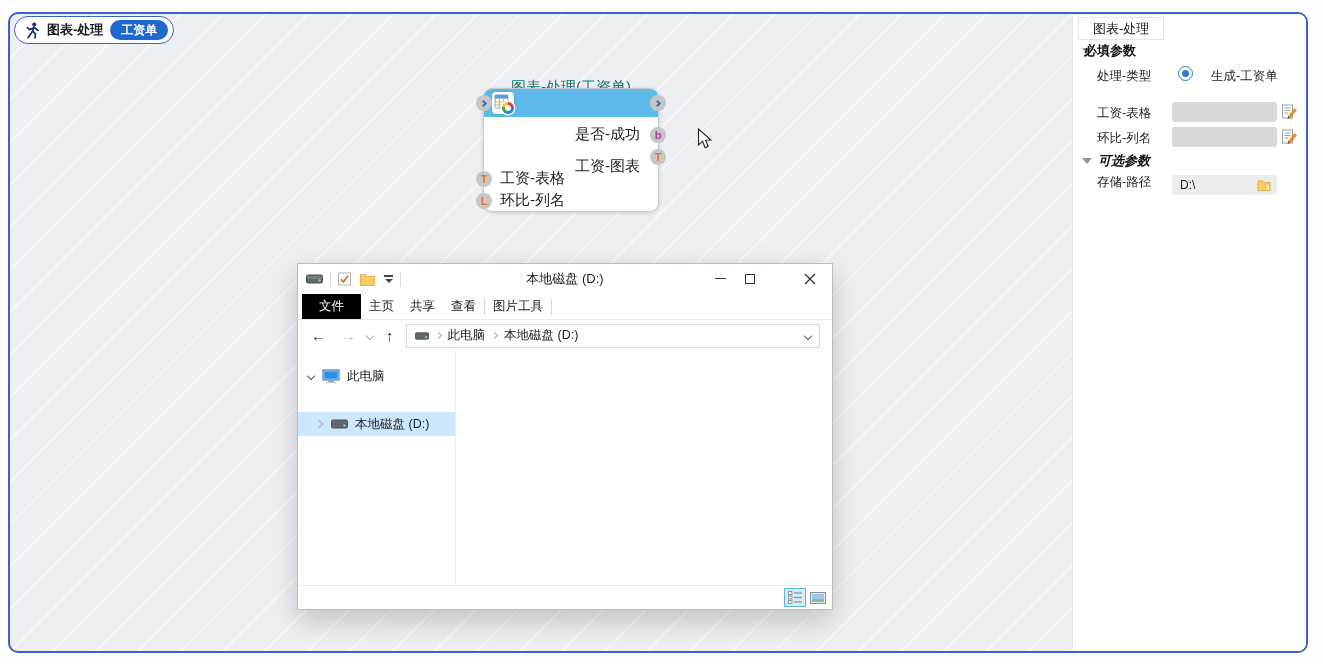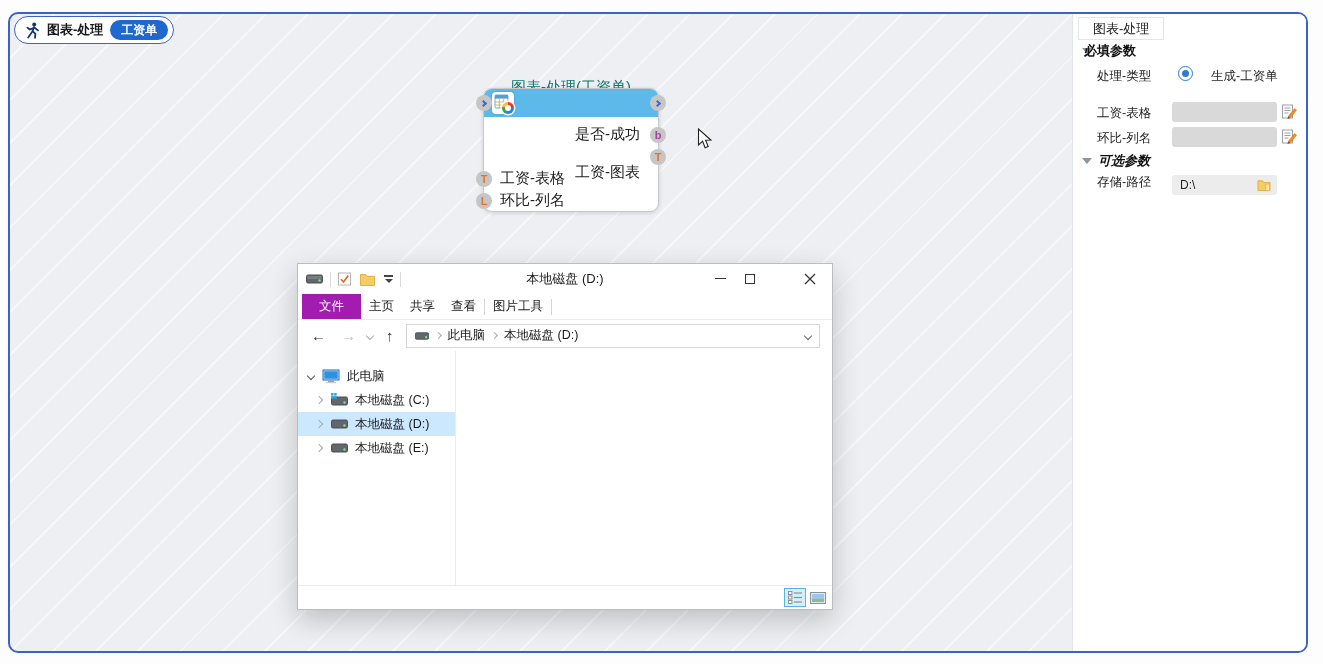--- a/index.html
+++ b/index.html
@@ -86,21 +86,21 @@
   .qat{display:flex;align-items:center;margin-left:8px;gap:0;}
   .qsep{width:1px;height:15px;background:#d9d9d9;margin:0 7px;}
   .win-title{position:absolute;left:0;right:0;text-align:center;font-size:13px;color:#1a1a1a;pointer-events:none;}
   .wbtn{position:absolute;top:0;height:29px;display:flex;align-items:center;justify-content:center;}
   .qat-drop{display:flex;flex-direction:column;align-items:center;gap:2px;margin-left:9px;}
   .qat-drop .bar{width:9px;height:2px;background:#444;}
   .tri-dn{width:0;height:0;border-left:4px solid transparent;border-right:4px solid transparent;border-top:4px solid #444;}
 
   .tabsrow{position:absolute;left:0;top:30px;right:0;height:26px;display:flex;align-items:stretch;border-bottom:1px solid #ececec;background:#fff;}
   .rtab{display:flex;align-items:center;padding:0 8px;font-size:12.5px;color:#1a1a1a;}
-  .rtab.file{background:#a21caf;color:#fff;padding:0 17px;margin-left:4px;}
+  .rtab.file{background:#000000;color:#fff;padding:0 17px;margin-left:4px;}
   .tsep{width:1px;height:16px;background:#d5d5d5;align-self:center;}
 
   .addrrow{position:absolute;left:0;top:56px;right:0;height:31px;display:flex;align-items:center;background:#fff;}
   .nav-a{font-size:15px;line-height:1;}
   .addrbox{flex:1;height:24px;margin:0 12px 0 12px;border:1px solid #d6d6d6;display:flex;align-items:center;padding:0 8px;gap:7px;font-size:12.5px;background:#fff;}
   .spacer{flex:1;}
 
   .content{position:absolute;left:0;top:87px;right:0;bottom:24px;background:#fff;}
   .tree{position:absolute;left:0;top:0;bottom:0;width:158px;border-right:1px solid #ececec;}
   .trow{position:absolute;left:0;width:157px;height:24px;display:flex;align-items:center;font-size:12.5px;}
@@ -161,21 +161,21 @@
 
   <div class="pt" style="left:-8px;top:6px;">
       <span class="cv blue"></span>
     </div>
   <div class="pt" style="right:-8px;top:6px;">
       <span class="cv blue"></span>
     </div>
 
   <span class="node-lbl out" style="top:36px;">是否-成功</span>
   <div class="pt purple" style="right:-8px;top:38px;">b</div>
-  <span class="node-lbl out" style="top:74px;">工资-图表</span>
+  <span class="node-lbl out" style="top:68px;">工资-图表</span>
   <div class="pt orange" style="right:-8px;top:60px;">T</div>
 
   <div class="pt orange" style="left:-8px;top:82px;">T</div>
   <span class="node-lbl in" style="top:80px;">工资-表格</span>
   <div class="pt orange" style="left:-8px;top:104px;">L</div>
   <span class="node-lbl in" style="top:102px;">环比-列名</span>
 </div>
 
 <div class="cursor">
   <svg width="15" height="22" viewBox="0 0 15 22">
@@ -256,50 +256,30 @@
         <span class="cv down" style="margin-left:10px;"></span>
         <svg width="18" height="15" viewBox="0 0 18 15" style="margin-left:8px;">
           <rect x="1" y="1" width="16" height="10" fill="#bfe1f6" stroke="#1b6fc0"></rect>
           <rect x="2.3" y="2.3" width="13.4" height="7.4" fill="#2f8fe0"></rect>
           <rect x="6" y="11.4" width="6" height="1.6" fill="#9aa0a6"></rect>
           <rect x="4" y="13.2" width="10" height="1" fill="#b9bec4"></rect>
         </svg>
         <span style="margin-left:7px;">此电脑</span>
       </div>
 
-      <div class="trow" style="top:37px;">
-        <span class="cv lt" style="margin-left:18px;"></span>
-        <svg width="17" height="14" viewBox="0 0 17 14" style="margin-left:9px;">
-          <rect x="0.5" y="4" width="16" height="8" rx="1.5" fill="#62676d" stroke="#4a4f54"></rect>
-          <circle cx="13.5" cy="9.5" r="1.2" fill="#7ee07e"></circle>
-          <rect x="0" y="0" width="2.6" height="2.6" fill="#29abe2"></rect>
-            <rect x="3.1" y="0" width="2.6" height="2.6" fill="#29abe2"></rect>
-          <rect x="0" y="3.1" width="2.6" height="2.6" fill="#29abe2"></rect>
-            <rect x="3.1" y="3.1" width="2.6" height="2.6" fill="#29abe2"></rect>
-        </svg>
-        <span style="margin-left:7px;">本地磁盘 (C:)</span>
-      </div>
 
       <div class="trow sel" style="top:61px;">
         <span class="cv lt" style="margin-left:18px;"></span>
         <svg width="17" height="12" viewBox="0 0 17 12" style="margin-left:9px;">
           <rect x="0.5" y="2" width="16" height="8" rx="1.5" fill="#62676d" stroke="#4a4f54"></rect>
           <circle cx="13.5" cy="7.5" r="1.2" fill="#7ee07e"></circle>
         </svg>
         <span style="margin-left:7px;">本地磁盘 (D:)</span>
       </div>
 
-      <div class="trow" style="top:85px;">
-        <span class="cv lt" style="margin-left:18px;"></span>
-        <svg width="17" height="12" viewBox="0 0 17 12" style="margin-left:9px;">
-          <rect x="0.5" y="2" width="16" height="8" rx="1.5" fill="#62676d" stroke="#4a4f54"></rect>
-          <circle cx="13.5" cy="7.5" r="1.2" fill="#7ee07e"></circle>
-        </svg>
-        <span style="margin-left:7px;">本地磁盘 (E:)</span>
-      </div>
     </div>
     <div class="mainpane"></div>
   </div>
 
   <div class="statusbar">
     <span class="viewbtn sel" style="right:26px;">
       <svg width="15" height="13" viewBox="0 0 15 13">
         <g stroke="#8a9199" fill="#fff">
           <rect x="0.5" y="0.5" width="3.4" height="3"></rect>
             <rect x="0.5" y="5" width="3.4" height="3"></rect>

